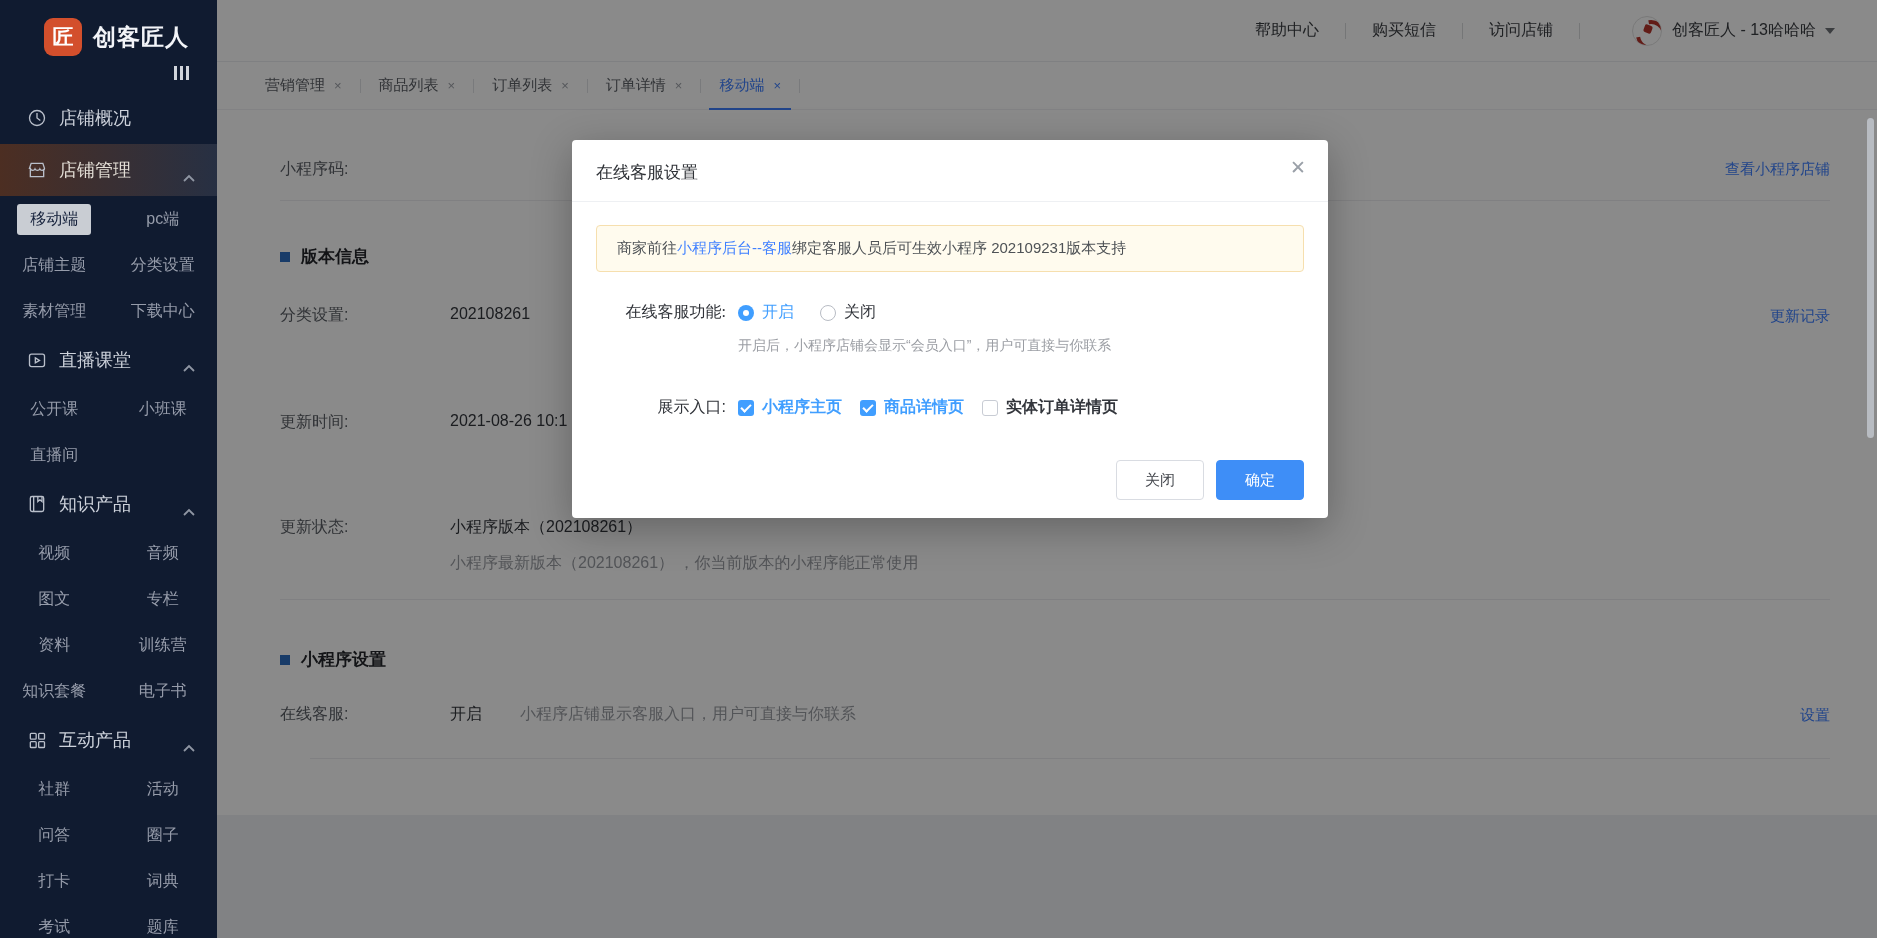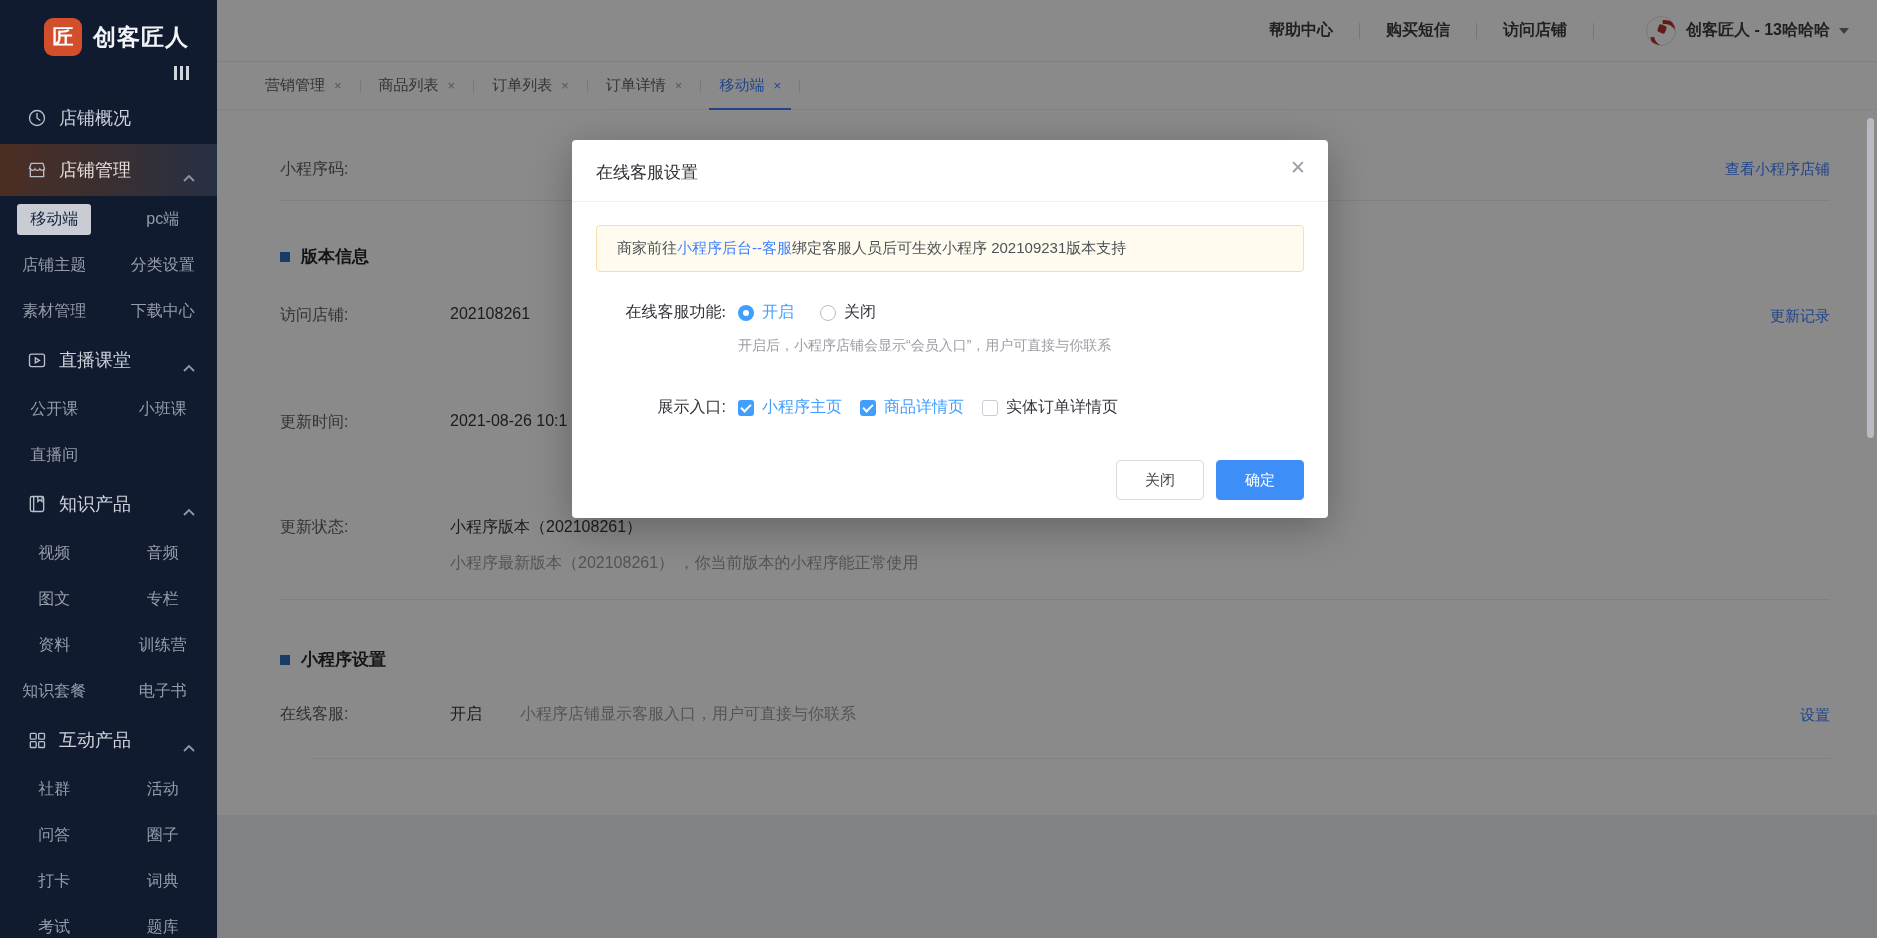--- a/index.html
+++ b/index.html
@@ -20,21 +20,21 @@
   .m-ico { width:20px; height:20px; margin-right:12px; flex:0 0 auto; }
   .m-ico svg { width:20px; height:20px; stroke:#b9bfca; fill:none; stroke-width:1.6; }
   .m-caret { position:absolute; right:22px; top:50%; margin-top:-4px; }
   .m-caret svg { width:12px; height:8px; stroke:#8f96a3; fill:none; stroke-width:1.8; }
   .submenu { display:grid; grid-template-columns:1fr 1fr; }
   .sub-item { height:46px; display:flex; align-items:center; justify-content:center; color:#969caa; font-size:16px; cursor:pointer; }
   .chip { background:#c9cdd3; color:#17233d; padding:5px 13px; border-radius:3px; }
 
   
   .main { position:absolute; left:217px; right:0; top:0; bottom:0; background:#eef0f4; }
-  .topbar { height:62px; background:#fff; border-bottom:1px solid #ebedf0; display:flex; align-items:center; justify-content:flex-end; padding-right:28px;font-weight:bold; }
+  .topbar { height:62px; background:#fff; border-bottom:1px solid #ebedf0; display:flex; align-items:center; justify-content:flex-end; padding-right:42px; }
   .top-link { font-size:16px; color:#3a3d42; cursor:pointer; }
   .top-sep { width:1px; height:16px; background:#d8dadd; margin:0 26px; }
   .account { display:flex; align-items:center; margin-left:26px; cursor:pointer; }
   .avatar { width:30px; height:30px; border-radius:50%; background:#fff; border:1px solid #e0e0e0; position:relative; overflow:hidden; margin-right:10px; }
   .avatar::before { content:""; position:absolute; left:3px; top:3px; width:22px; height:22px; border-radius:50%; border:4px solid #b5342c; border-left-color:transparent; transform:rotate(35deg); }
   .avatar::after { content:""; position:absolute; left:11px; top:8px; width:8px; height:8px; background:#b5342c; border-radius:2px; transform:rotate(20deg); }
   .account-name { font-size:16px; color:#3a3d42; }
   .caret-down { width:0; height:0; border-left:5px solid transparent; border-right:5px solid transparent; border-top:6px solid #6d7177; margin-left:9px; }
 
   .tabbar { height:48px; background:#fff; border-bottom:1px solid #f0f1f4; display:flex; align-items:center; padding-left:30px; }
@@ -86,21 +86,21 @@
   .radio { display:flex; align-items:center; gap:8px; font-size:16px; cursor:pointer; }
   .rdot { width:16px; height:16px; border-radius:50%; position:relative; flex:0 0 auto; }
   .radio.on .rdot { background:#409eff; }
   .radio.on .rdot::after { content:""; position:absolute; left:5px; top:5px; width:6px; height:6px; border-radius:50%; background:#fff; }
   .radio.on { color:#409eff; }
   .radio.off .rdot { background:#fff; border:1px solid #b8bcc4; }
   .radio.off { color:#33363c; }
   .helper { margin-left:142px; margin-top:14px; font-size:14px; color:#9a9da3; }
   .entry-row { margin-top:42px; }
   .cb-group { display:flex; align-items:center; gap:18px; }
-  .checkbox { display:flex; align-items:center; gap:8px; font-size:16px; cursor:pointer; }
+  .checkbox { display:flex; align-items:center; gap:8px; font-size:16px; cursor:pointer;font-weight:bold; }
   .cbox { width:16px; height:16px; border-radius:3px; position:relative; flex:0 0 auto; }
   .checkbox.checked .cbox { background:#409eff; }
   .checkbox.checked .cbox::after { content:""; position:absolute; left:3px; top:4px; width:8px; height:4px; border-left:2px solid #fff; border-bottom:2px solid #fff; transform:rotate(-45deg); }
   .checkbox.checked { color:#409eff; }
   .checkbox.unchecked .cbox { background:#fff; border:1px solid #c8ccd4; }
   .checkbox.unchecked { color:#33363c; }
   .modal-foot { position:absolute; right:24px; bottom:18px; display:flex; gap:12px; }
   .btn { height:40px; padding:0 28px; border-radius:4px; font-size:15px; display:flex; align-items:center; justify-content:center; cursor:pointer; font-family:inherit; }
   .btn-plain { background:#fff; border:1px solid #d9dce2; color:#43464c; }
   .btn-primary { background:#3e8ef7; border:1px solid #3e8ef7; color:#fff; }
@@ -158,21 +158,21 @@
       <span class="blue-link">查看小程序店铺</span>
     </div>
     <div class="divider"></div>
 
     <div class="sec-head">
       <span class="sec-bullet"></span>
       <span class="sec-title">版本信息</span>
     </div>
 
     <div class="info-row r1">
-      <span class="lbl">访问店铺:</span>
+      <span class="lbl">分类设置:</span>
       <span class="val">202108261</span>
       <span class="blue-link row-link">更新记录</span>
     </div>
 
     <div class="info-row r2">
       <span class="lbl">更新时间:</span>
       <span class="val">2021-08-26 10:1</span>
     </div>
 
     <div class="info-row r3">

